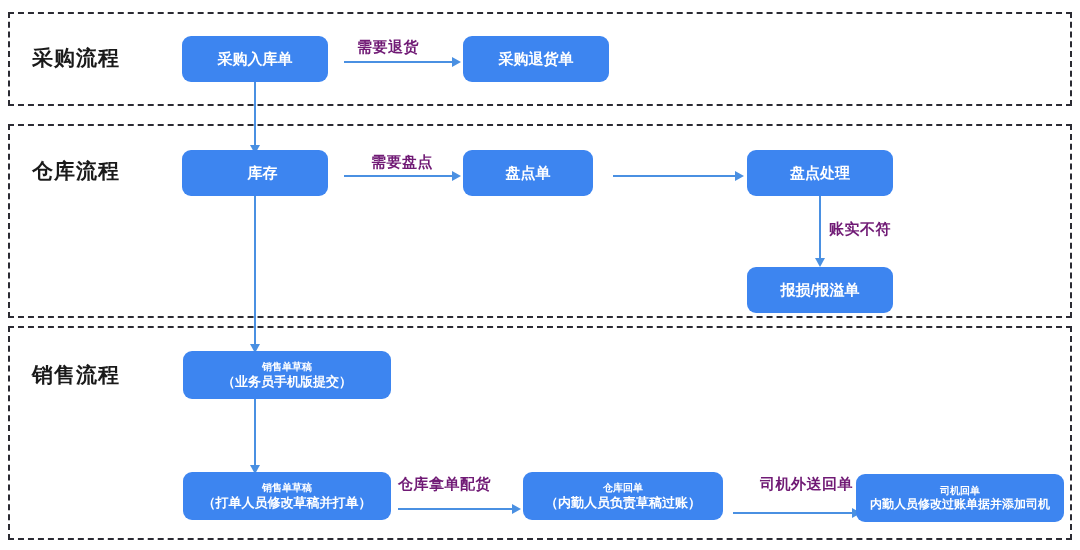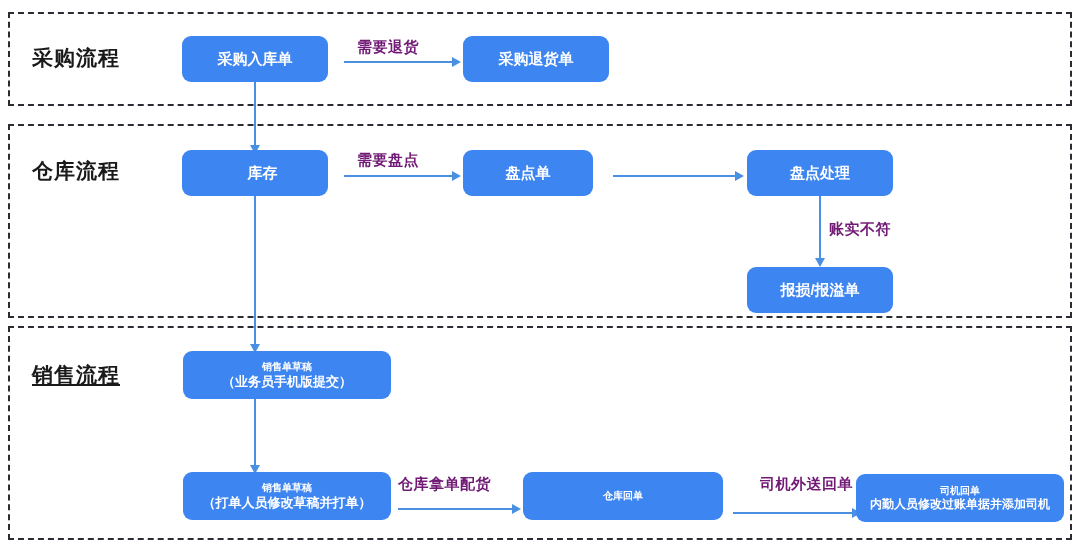--- a/index.html
+++ b/index.html
@@ -121,21 +121,21 @@
   <div class="edge-v" style="left:254px; top:82px; height:66px;"></div>
   <div class="arrow-d" style="left:250px; top:145px;"></div>
 
   <div class="section" style="left:8px; top:124px; width:1064px; height:194px;"></div>
   <div class="section-label" style="left:32px; top:160px;">仓库流程</div>
 
   <div class="node single" style="left:182px; top:150px; width:146px; height:46px;padding-left:19px;">
     <span class="ttl">库存</span>
   </div>
 
-  <div class="edge-label" style="left:357px; top:154px;font-family:Liberation Mono, monospace;">需要盘点</div>
+  <div class="edge-label" style="left:371px; top:154px;">需要盘点</div>
   <div class="edge-h" style="left:344px; top:175px; width:108px;"></div>
   <div class="arrow-r" style="left:452px; top:171px;"></div>
 
   <div class="node single" style="left:463px; top:150px; width:130px; height:46px;">
     <span class="ttl">盘点单</span>
   </div>
 
   <div class="edge-h" style="left:613px; top:175px; width:122px;"></div>
   <div class="arrow-r" style="left:735px; top:171px;"></div>
 
@@ -148,41 +148,42 @@
   <div class="edge-label" style="left:829px; top:221px;">账实不符</div>
 
   <div class="node single" style="left:747px; top:267px; width:146px; height:46px;">
     <span class="ttl">报损/报溢单</span>
   </div>
 
   <div class="edge-v" style="left:254px; top:196px; height:150px;"></div>
   <div class="arrow-d" style="left:250px; top:344px;"></div>
 
   <div class="section" style="left:8px; top:326px; width:1064px; height:214px;"></div>
-  <div class="section-label" style="left:32px; top:364px;text-decoration:underline;">销售流程</div>
+  <div class="section-label" style="left:32px; top:364px;">销售流程</div>
 
   <div class="node" style="left:183px; top:351px; width:208px; height:48px;">
     <span class="ttl">销售单草稿</span>
     <span class="sub">（业务员手机版提交）</span>
   </div>
 
   <div class="edge-v" style="left:254px; top:399px; height:68px;"></div>
   <div class="arrow-d" style="left:250px; top:465px;"></div>
 
   <div class="node" style="left:183px; top:472px; width:208px; height:48px;">
     <span class="ttl">销售单草稿</span>
     <span class="sub">（打单人员修改草稿并打单）</span>
   </div>
 
   <div class="edge-label" style="left:398px; top:476px;">仓库拿单配货</div>
   <div class="edge-h" style="left:398px; top:508px; width:114px;"></div>
   <div class="arrow-r" style="left:512px; top:504px;"></div>
 
   <div class="node" style="left:523px; top:472px; width:200px; height:48px;">
     <span class="ttl">仓库回单</span>
+    <span class="sub">（内勤人员负责草稿过账）</span>
   </div>
 
   <div class="edge-label" style="left:760px; top:476px;">司机外送回单</div>
   <div class="edge-h" style="left:733px; top:512px; width:119px;"></div>
   <div class="arrow-r" style="left:852px; top:508px;"></div>
 
   <div class="node" style="left:856px; top:474px; width:208px; height:48px;">
     <span class="ttl">司机回单</span>
     <span class="sub" style="font-size:12px;">内勤人员修改过账单据并添加司机</span>
   </div>

